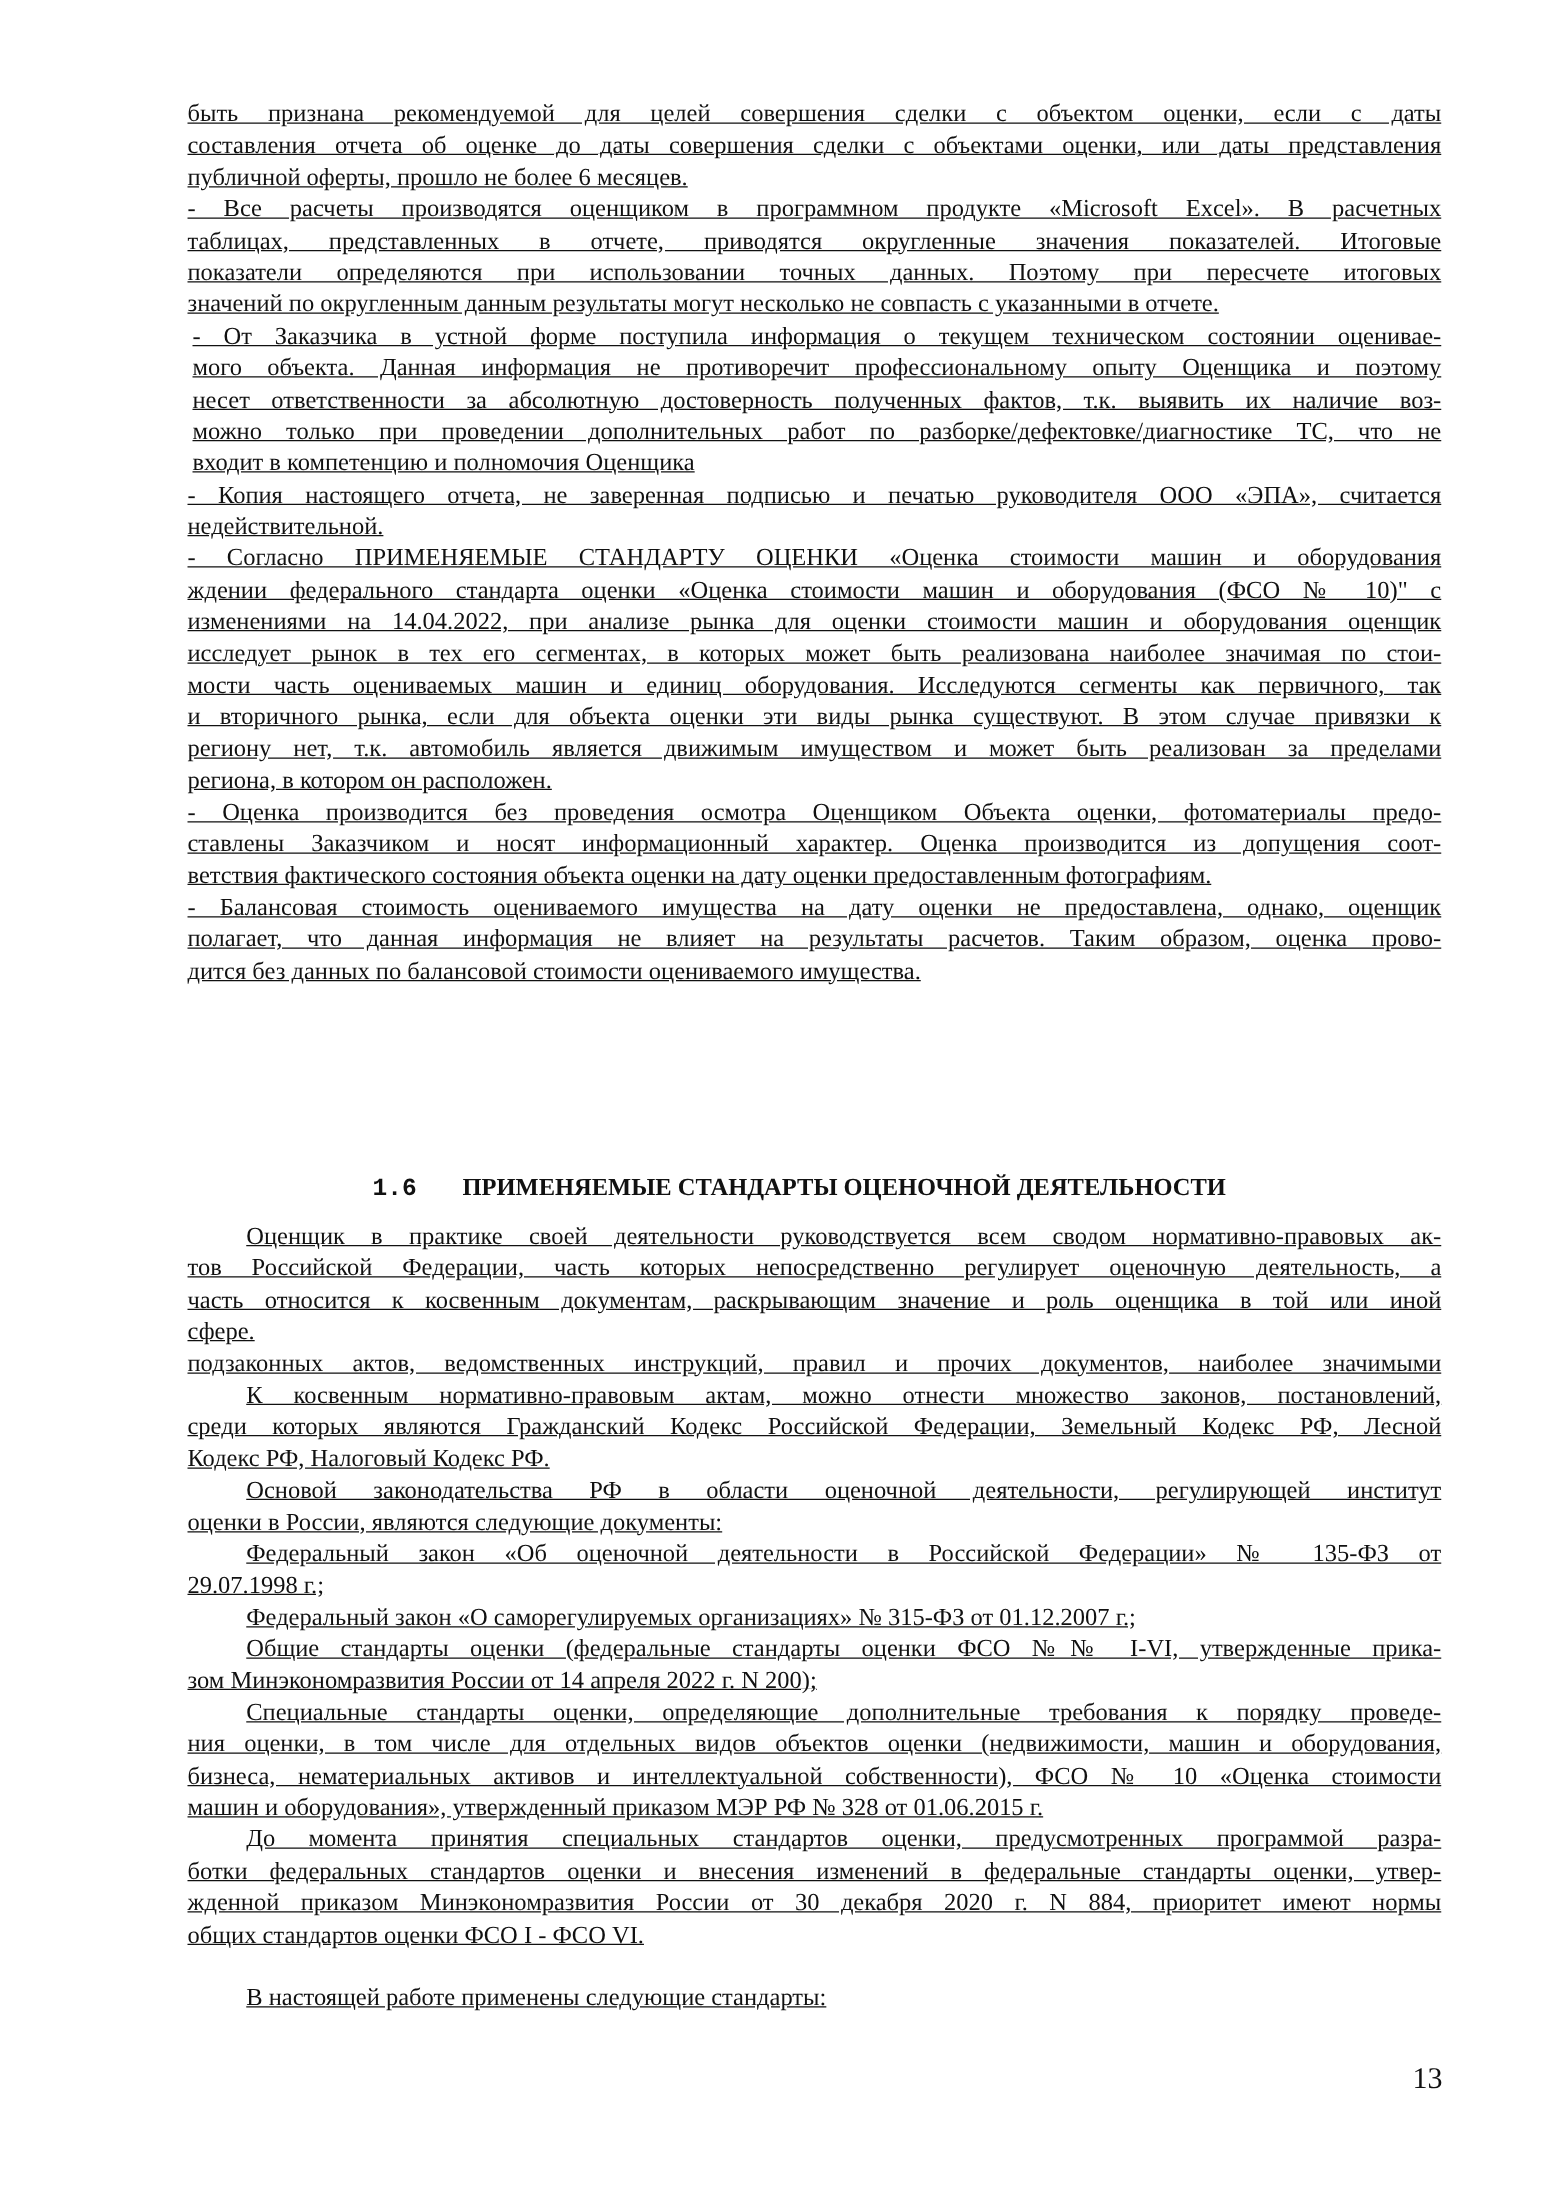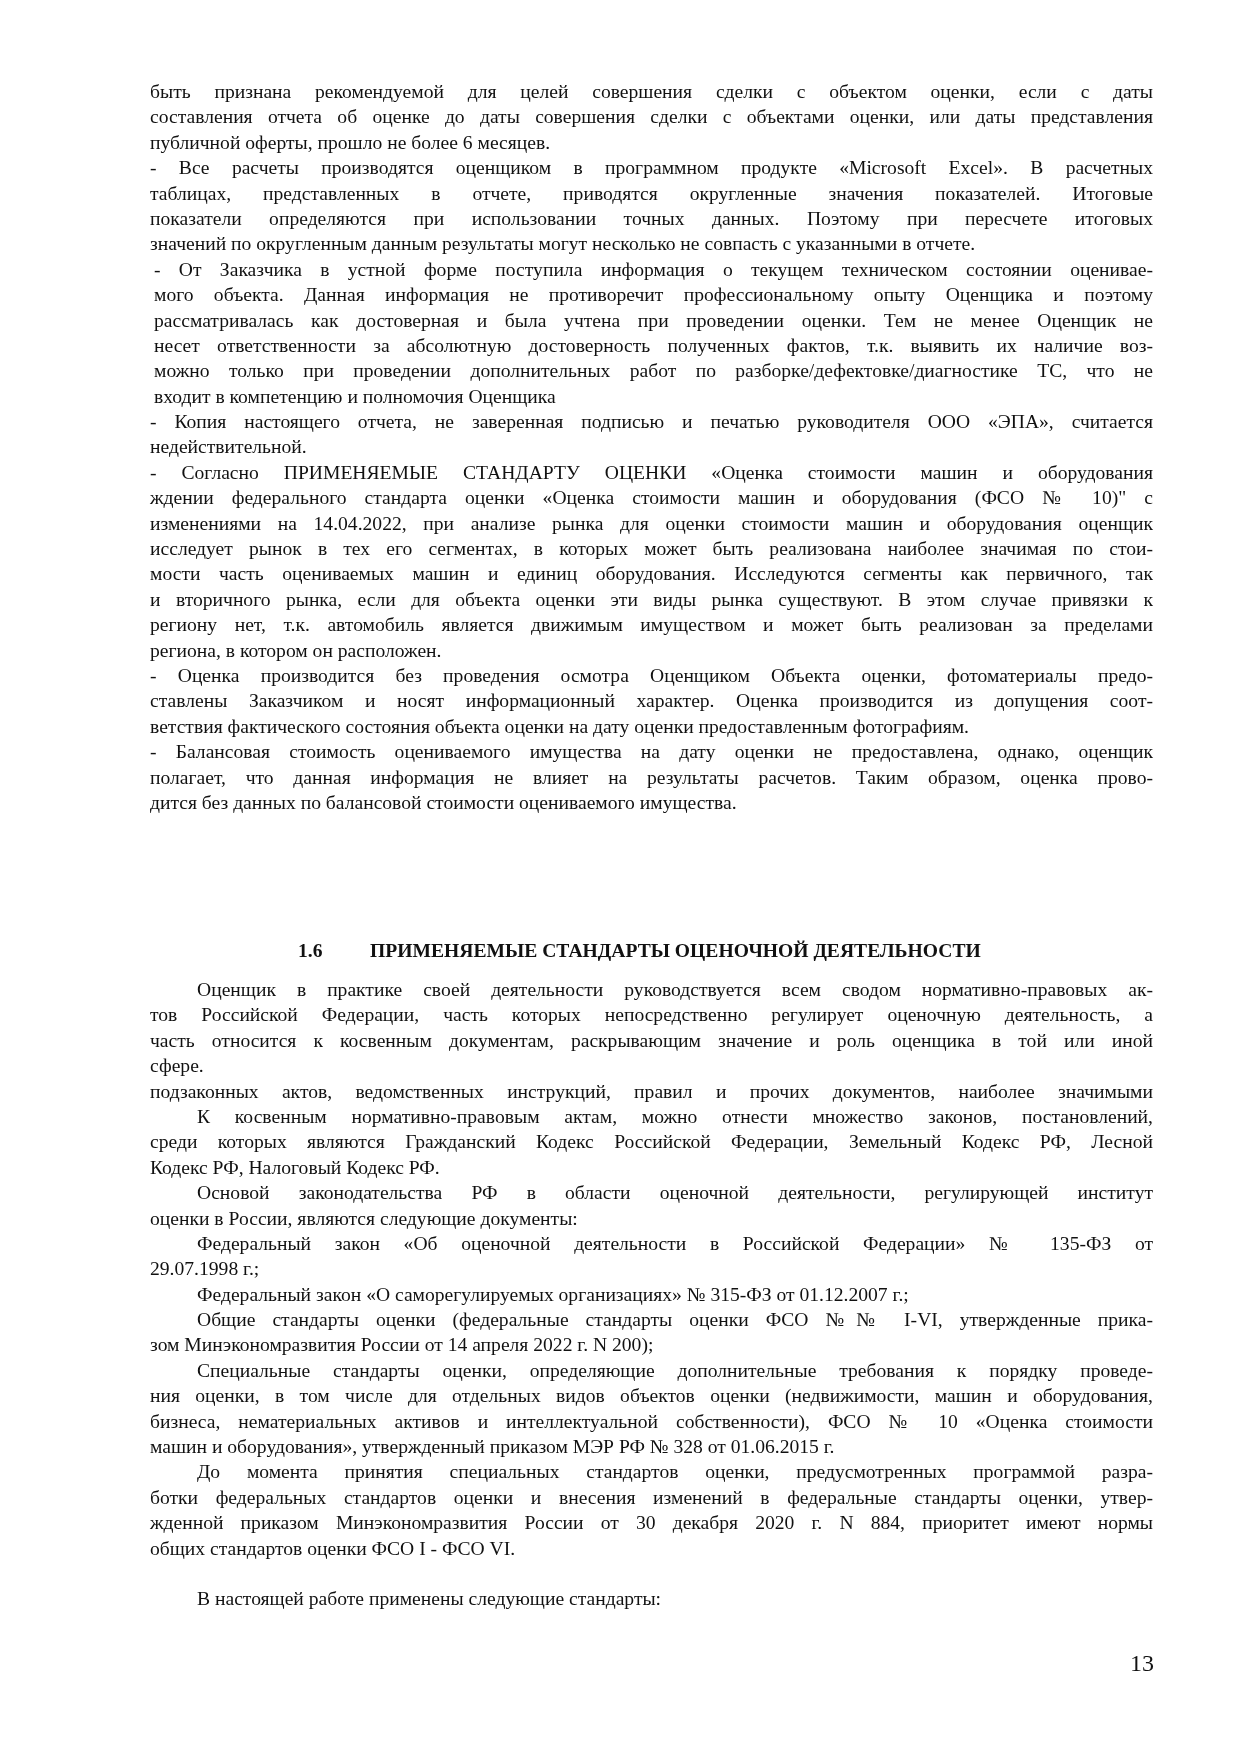--- a/index.html
+++ b/index.html
@@ -35,33 +35,35 @@
       text-align-last: left;
     }
     .line.indent {
       padding-left: 47px;
     }
     .line.shift {
       padding-left: 4px;
     }
     .block {
       display: block;
+      text-decoration: underline;
     }
     .heading {
       position: absolute;
       left: 298px;
       top: 938px;
       font-size: 19.6px;
       font-weight: bold;
       line-height: 26px;
       white-space: nowrap;
     }
     .heading .num {
       display: inline-block;
       width: 72px;
+      font-family: Liberation Mono, monospace;
     }
     .section2 {
       position: absolute;
       left: 150px;
       top: 977px;
       width: 1003px;
     }
     .gap {
       display: block;
       height: 25.4px;
@@ -88,21 +90,20 @@
   <div class="block">
     <span class="line">- Все расчеты производятся оценщиком в программном продукте «Microsoft Excel». В расчетных</span>
     <span class="line">таблицах, представленных в отчете, приводятся округленные значения показателей. Итоговые</span>
     <span class="line">показатели определяются при использовании точных данных. Поэтому при пересчете итоговых</span>
     <span class="line last">значений по округленным данным результаты могут несколько не совпасть с указанными в отчете.</span>
   </div>
 
   <div class="block">
     <span class="line shift">- От Заказчика в устной форме поступила информация о текущем техническом состоянии оценивае-</span>
     <span class="line shift">мого объекта. Данная информация не противоречит профессиональному опыту Оценщика и поэтому</span>
-    <span class="line shift">рассматривалась как достоверная и была учтена при проведении оценки. Тем не менее Оценщик не</span>
     <span class="line shift">несет ответственности за абсолютную достоверность полученных фактов, т.к. выявить их наличие воз-</span>
     <span class="line shift">можно только при проведении дополнительных работ по разборке/дефектовке/диагностике ТС, что не</span>
     <span class="line shift last">входит в компетенцию и полномочия Оценщика</span>
   </div>
 
   <div class="block">
     <span class="line">- Копия настоящего отчета, не заверенная подписью и печатью руководителя ООО «ЭПА», считается</span>
     <span class="line last">недействительной.</span>
   </div>
 

